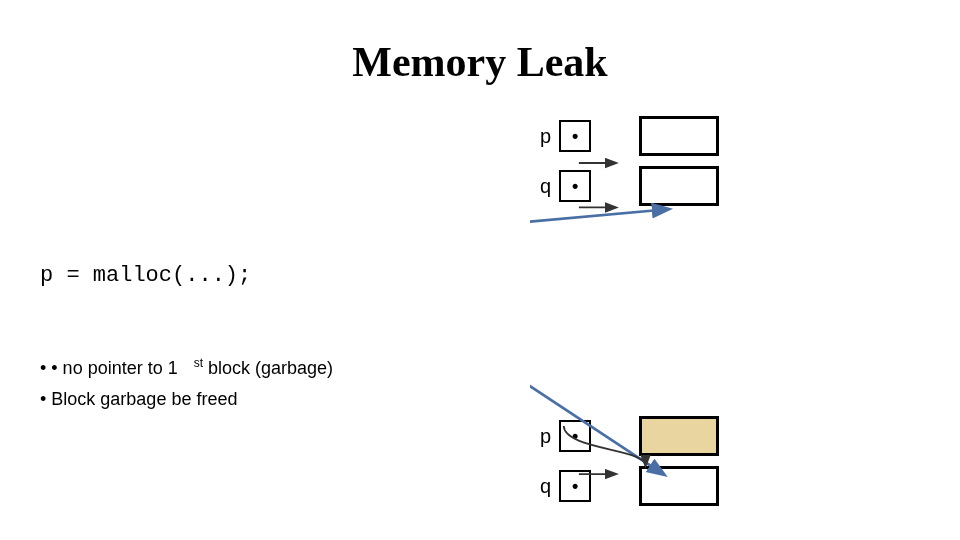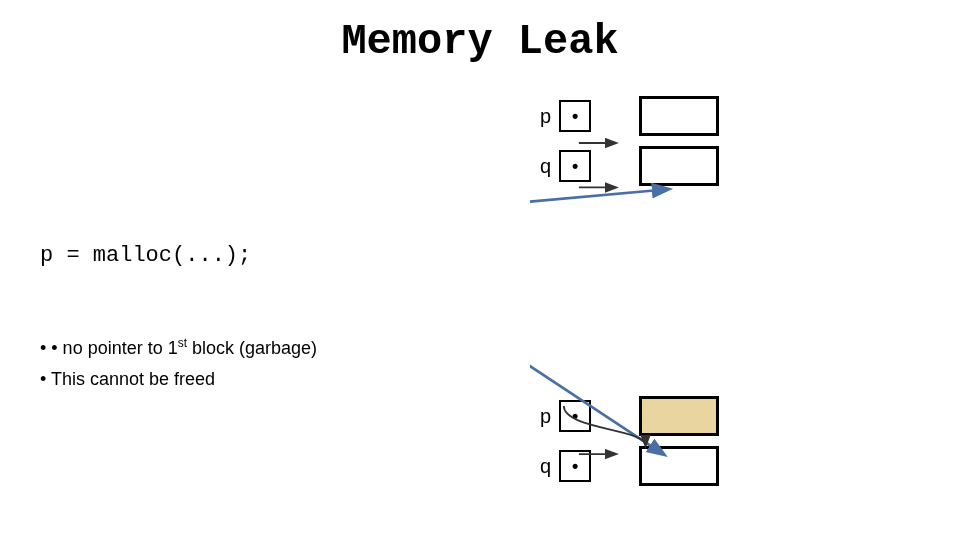--- a/index.html
+++ b/index.html
@@ -11,21 +11,22 @@
       overflow: hidden;
       position: relative;
     }
 
     #page-title {
       text-align: center;
       font-size: 42px;
       font-weight: bold;
       padding-top: 18px;
       padding-bottom: 10px;
-      font-family: Liberation Mono, monospace;
+      font-family: Liberation Serif, serif;
+      margin-top: 20px;
     }
 
     .main-content {
       display: flex;
       flex-direction: row;
       padding: 10px 30px 0 40px;
       height: 460px;
     }
 
     .left-panel {
@@ -57,20 +58,21 @@
       list-style: none;
       padding: 0;
     }
 
     .bullet-section ul li::before {
       content: "• ";
     }
 
     sup {
       font-size: 12px;
+      margin-left: 16px;
     }
 
     
     .right-panel {
       flex: 1;
       position: relative;
       margin-left: 10px;
     }
 
     
@@ -126,21 +128,21 @@
 <div class="main-content">
 
   <div class="left-panel">
     <div class="code-block">
       <span class="code-line">p = malloc(...);</span>
     </div>
 
     <div class="bullet-section">
       <ul>
         <li>• no pointer to 1<sup>st</sup> block (garbage)</li>
-        <li>This cannot be freed</li>
+        <li>Block garbage be freed</li>
       </ul>
     </div>
   </div>
 
   <div class="right-panel">
 
     <div style="position:absolute; top: 10px; left: 10px; display:flex; align-items:center; gap:4px;">
       <span class="label">p</span>
       <div class="ptr-cell">•</div>
 

